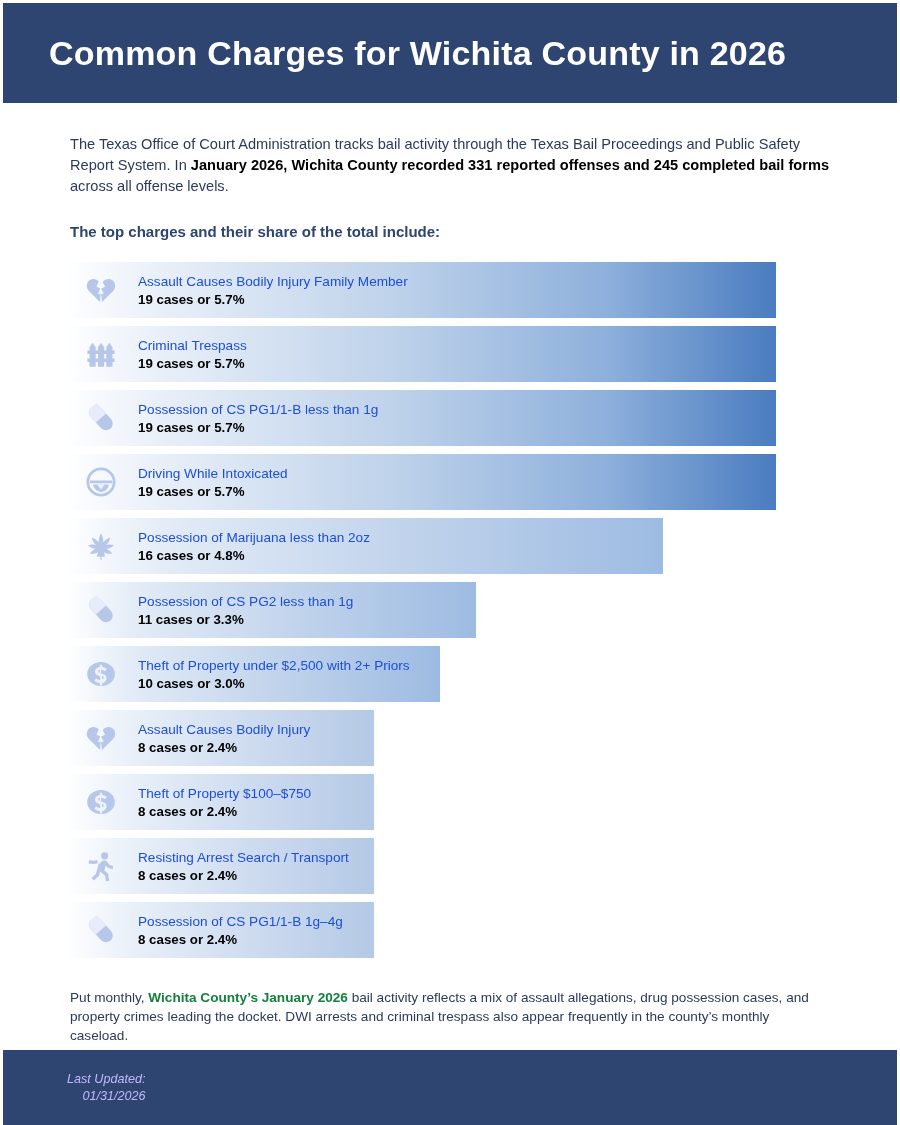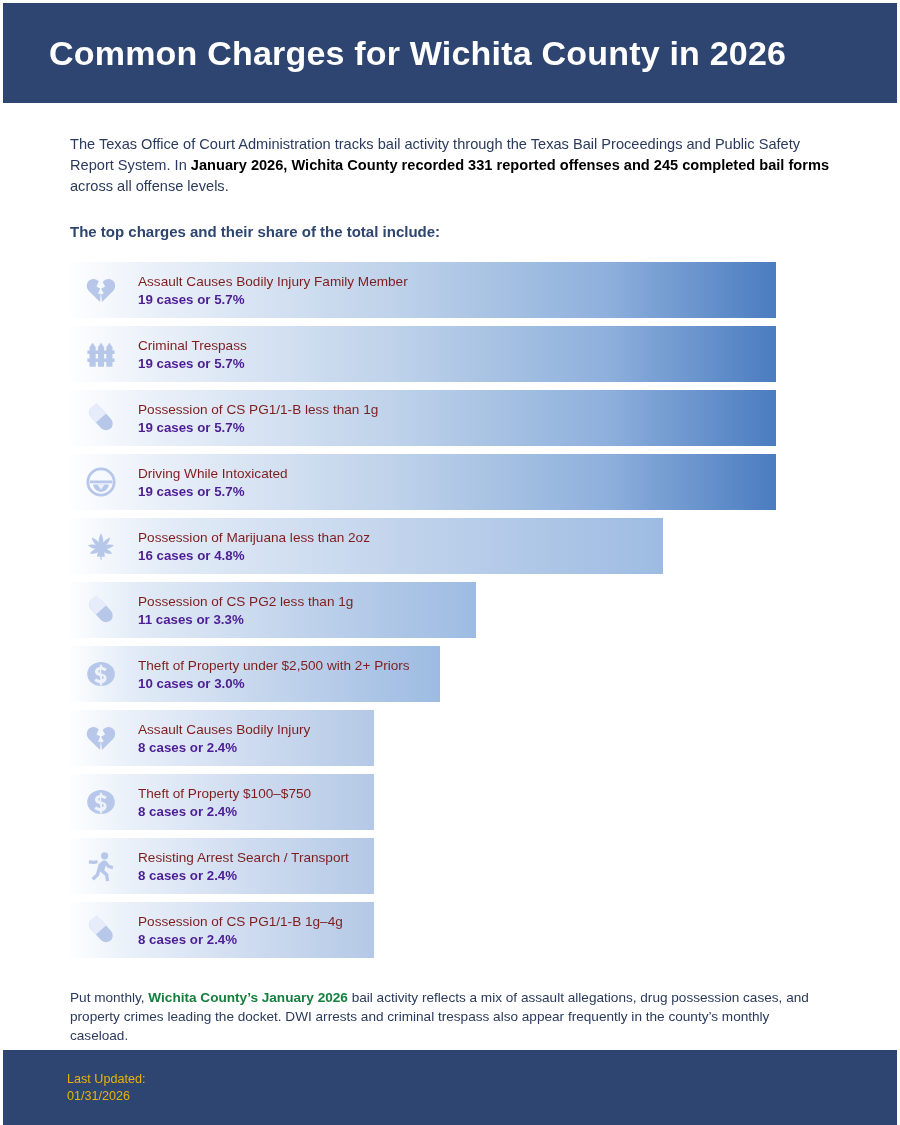--- a/index.html
+++ b/index.html
@@ -111,28 +111,28 @@
   }
   .icon-cell svg {
     display: block;
   }
   .bar-text {
     padding-left: 6px;
     white-space: nowrap;
   }
   .bar-label {
     font-size: 13.6px;
-    color: #7f1d1d;
+    color: #1d4ed8;
     line-height: 17px;
     margin-bottom: 2px;
   }
   .bar-stat {
     font-size: 13.3px;
     font-weight: bold;
-    color: #4c1d95;
+    color: #000000;
     line-height: 16px;
   }
 
   
   .closing {
     margin-top: 30px;
     font-size: 13.6px;
     line-height: 19px;
     color: #2b3a5c;
     max-width: 780px;
@@ -155,23 +155,25 @@
     justify-content: space-between;
     padding: 0 60px 0 64px;
     box-sizing: border-box;
   }
   .footer-note {
     color: #ffffff;
     font-size: 12.6px;
     line-height: 17px;
   }
   .footer-updated {
-    color: #eab308;
+    color: #c4b5fd;
     font-size: 12.6px;
     line-height: 17px;
+    font-style: italic;
+    text-align: right;
   }
 </style>
 </head>
 <body>
 
 <div class="page">
 
   <div class="header-band">
     <div class="header-title">Common Charges for Wichita County in 2026</div>
   </div>

